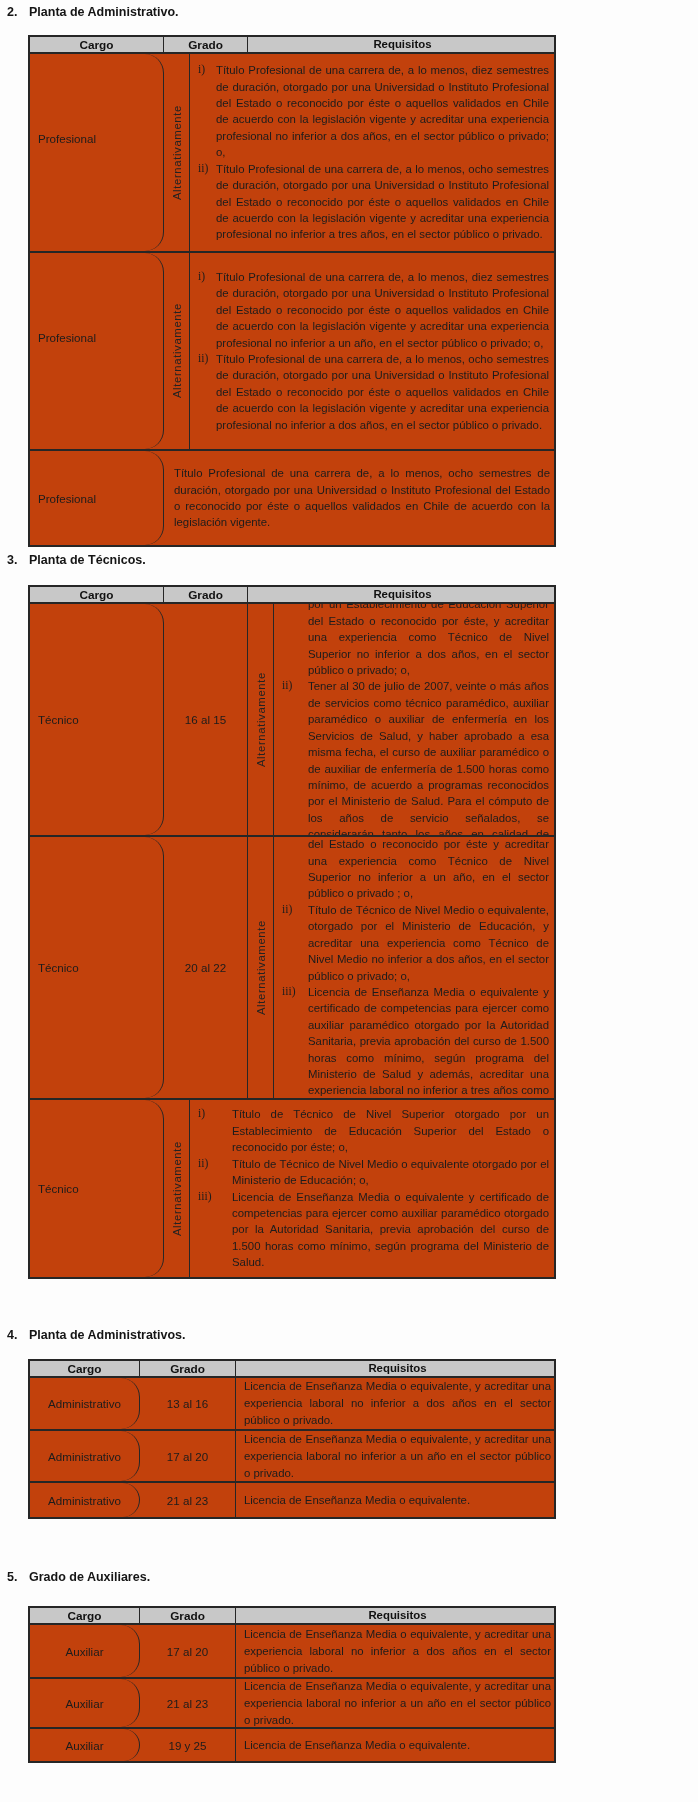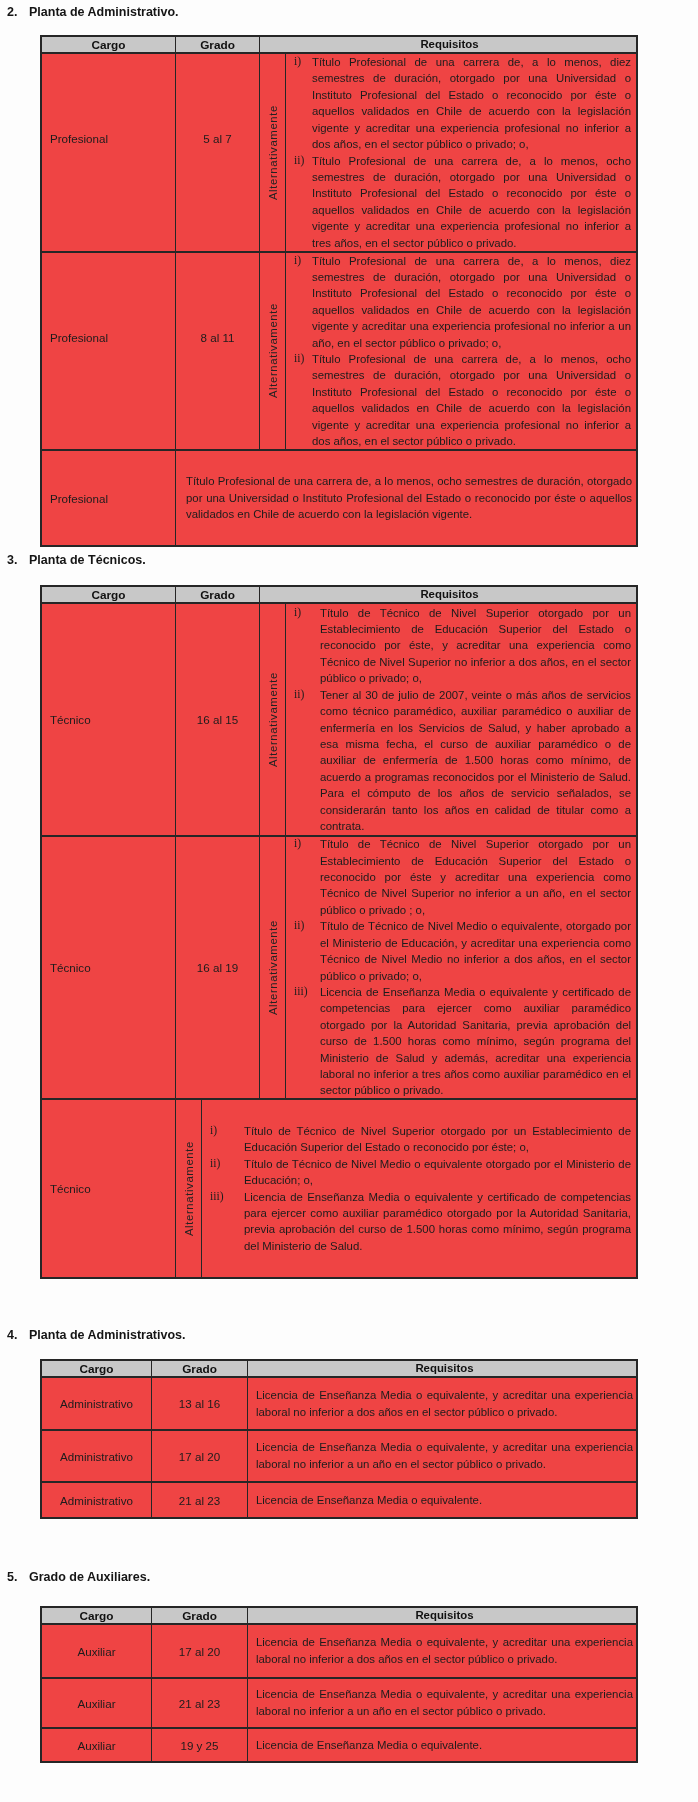--- a/index.html
+++ b/index.html
@@ -4,38 +4,38 @@
 <style>
   html,body{margin:0;padding:0;}
   body{
     width:698px;height:1802px;overflow:hidden;
     background:#fdfdfd;color:#1c1c1c;
     font-family:"Liberation Sans", sans-serif;
     -webkit-font-smoothing:antialiased;
   }
   .heading{display:flex;padding-left:7px;font-weight:bold;font-size:12.5px;line-height:15px;color:#151515;}
   .h-num{width:22px;flex:none;}
-  .tbl{margin-left:40px;width:598px;border:2px solid #262626;box-sizing:border-box;background:#ef4444;}
+  .tbl{margin-left:28px;width:528px;border:2px solid #262626;box-sizing:border-box;background:#c2410c;}
   .row{display:flex;box-sizing:border-box;}
   .thead{height:17px;border-bottom:2px solid #262626;background:#c8c8c8;}
   .data + .data{border-top:2px solid #262626;}
   .c{box-sizing:border-box;border-right:1px solid #262626;display:flex;overflow:hidden;}
   .c:last-child{border-right:none;}
   .th{align-items:center;justify-content:center;font-weight:bold;font-size:11.8px;color:#111;}
   
   .tbl-a .cargo{width:134px;flex:none;}
   .tbl-a .grado{width:84px;flex:none;}
   .tbl-a .alt{width:26px;flex:none;align-items:center;justify-content:center;}
   .tbl-a .req{flex:1;}
   
   .tbl-b .cargo{width:110px;flex:none;}
   .tbl-b .grado{width:96px;flex:none;}
   .tbl-b .req{flex:1;}
   .cellstat{font-size:11.6px;}
-  .cargo.cellstat{align-items:center;padding-left:8px;}
+  .cargo.cellstat{align-items:center;padding-left:8px;border-radius:19px;}
   .tbl-b .cargo.cellstat{padding-left:0;justify-content:center;}
   .grado.cellstat{align-items:center;justify-content:center;}
   .bias{padding-bottom:28px;}
   .vert{writing-mode:vertical-rl;transform:rotate(180deg);font-size:11.4px;letter-spacing:0.6px;white-space:nowrap;color:#222;}
   .req{flex-direction:column;justify-content:center;padding:2px 5px 2px 8px;font-size:11.4px;line-height:16.4px;}
   .item{display:flex;}
   .mk{flex:none;font-family:"Liberation Serif", serif;font-size:11.6px;}
   .w18 .mk{width:18px;}
   .w26 .mk{width:26px;}
   .w34 .mk{width:34px;}
@@ -59,40 +59,38 @@
     <span>Planta de Administrativo.</span>
   </div>
   <div class="tbl tbl-a" id="t1">
     <div class="row thead">
       <div class="c cargo th">Cargo</div>
       <div class="c grado th">Grado</div>
       <div class="c req th">Requisitos</div>
     </div>
     <div class="row data" style="height:197px">
       <div class="c cargo cellstat bias">Profesional</div>
-      <div class="c grado cellstat bias">5 al 7</div>
       <div class="c alt">
           <span class="vert">Alternativamente</span>
         </div>
       <div class="c req">
         <div class="items w18">
           <div class="item">
             <span class="mk">i)</span>
             <div class="bd">Título Profesional de una carrera de, a lo menos, diez semestres de duración, otorgado por una Universidad o Instituto Profesional del Estado o reconocido por éste o aquellos validados en Chile de acuerdo con la legislación vigente y acreditar una experiencia profesional no inferior a dos años, en el sector público o privado; o,</div>
           </div>
           <div class="item">
             <span class="mk">ii)</span>
             <div class="bd">Título Profesional de una carrera de, a lo menos, ocho semestres de duración, otorgado por una Universidad o Instituto Profesional del Estado o reconocido por éste o aquellos validados en Chile de acuerdo con la legislación vigente y acreditar una experiencia profesional no inferior a tres años, en el sector público o privado.</div>
           </div>
         </div>
       </div>
     </div>
     <div class="row data" style="height:198px">
       <div class="c cargo cellstat bias">Profesional</div>
-      <div class="c grado cellstat bias">8 al 11</div>
       <div class="c alt">
           <span class="vert">Alternativamente</span>
         </div>
       <div class="c req">
         <div class="items w18">
           <div class="item">
             <span class="mk">i)</span>
             <div class="bd">Título Profesional de una carrera de, a lo menos, diez semestres de duración, otorgado por una Universidad o Instituto Profesional del Estado o reconocido por éste o aquellos validados en Chile de acuerdo con la legislación vigente y acreditar una experiencia profesional no inferior a un año, en el sector público o privado; o,</div>
           </div>
           <div class="item">
@@ -134,21 +132,21 @@
           </div>
           <div class="item">
             <span class="mk">ii)</span>
             <div class="bd">Tener al 30 de julio de 2007, veinte o más años de servicios como técnico paramédico, auxiliar paramédico o auxiliar de enfermería en los Servicios de Salud, y haber aprobado a esa misma fecha, el curso de auxiliar paramédico o de auxiliar de enfermería de 1.500 horas como mínimo, de acuerdo a programas reconocidos por el Ministerio de Salud. Para el cómputo de los años de servicio señalados, se considerarán tanto los años en calidad de titular como a contrata.</div>
           </div>
         </div>
       </div>
     </div>
     <div class="row data" style="height:263px">
       <div class="c cargo cellstat">Técnico</div>
-      <div class="c grado cellstat">16 al 19</div>
+      <div class="c grado cellstat">20 al 22</div>
       <div class="c alt">
           <span class="vert">Alternativamente</span>
         </div>
       <div class="c req">
         <div class="items w26">
           <div class="item">
             <span class="mk">i)</span>
             <div class="bd">Título de Técnico de Nivel Superior otorgado por un Establecimiento de Educación Superior del Estado o reconocido por éste y acreditar una experiencia como Técnico de Nivel Superior no inferior a un año, en el sector público o privado ; o,</div>
           </div>
           <div class="item">

